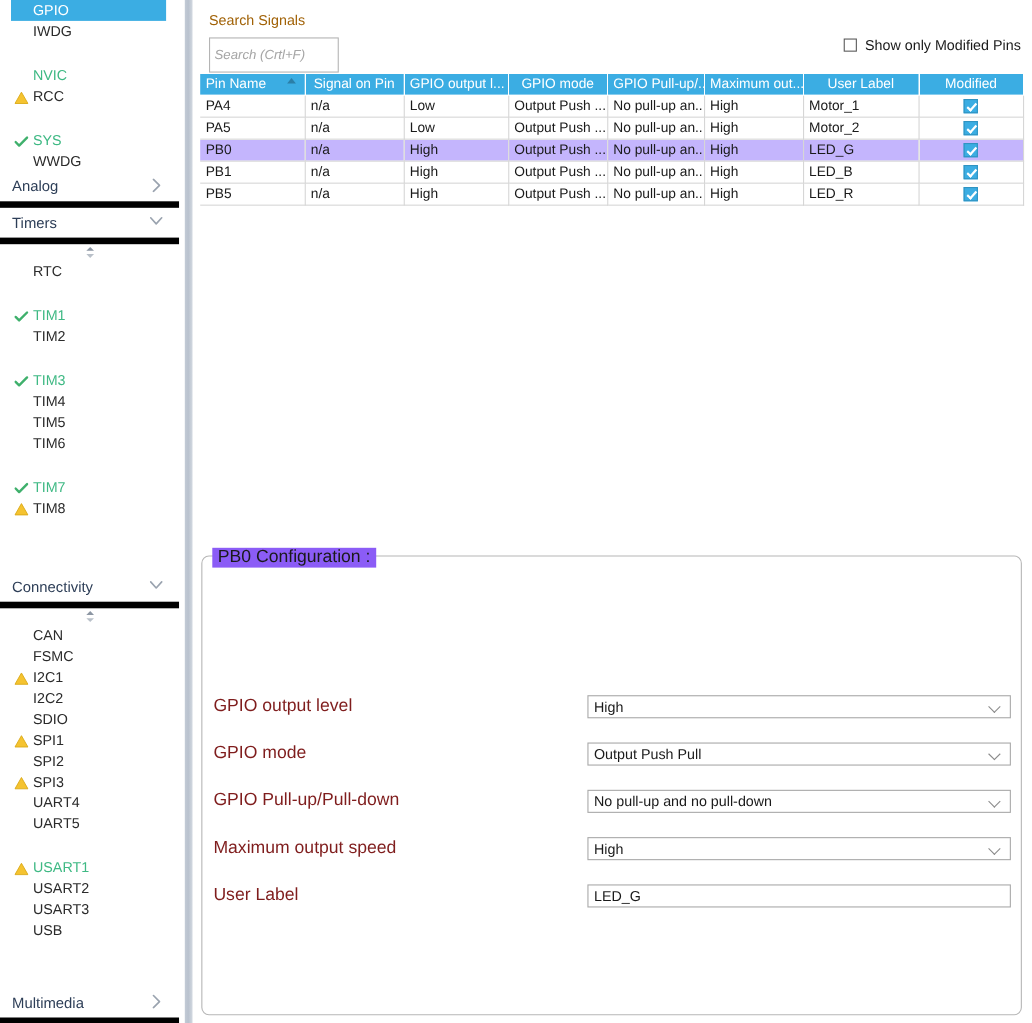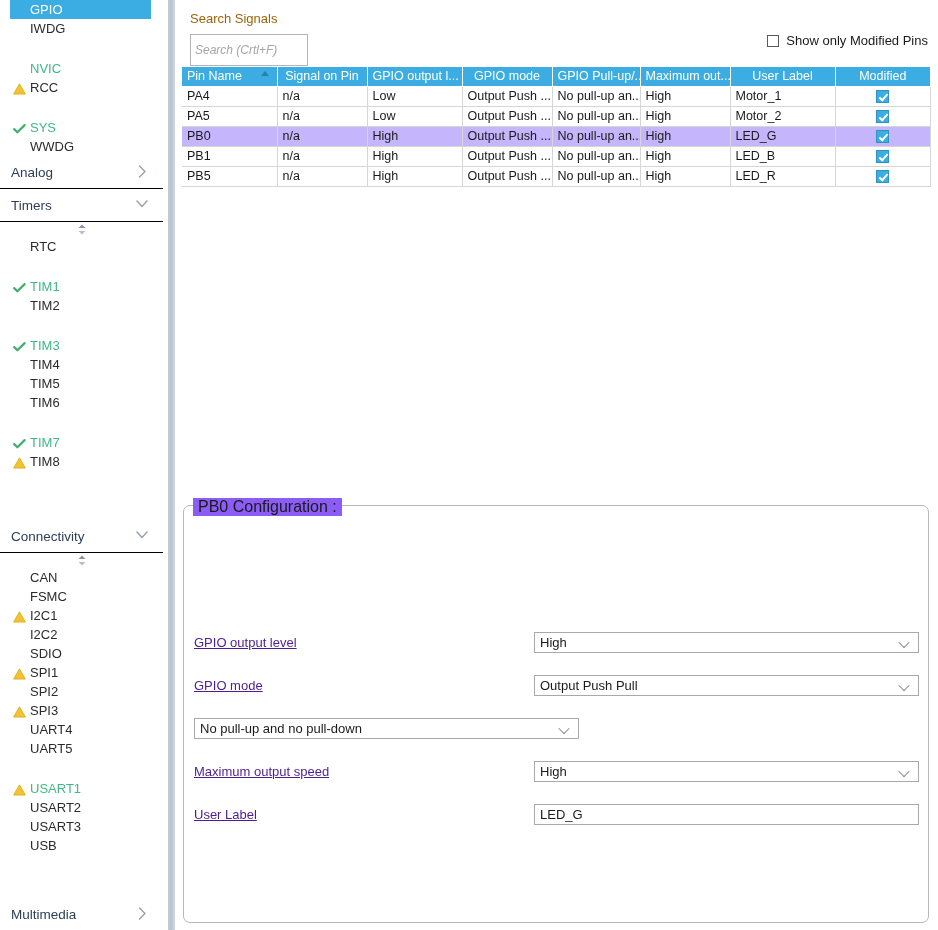--- a/index.html
+++ b/index.html
@@ -47,21 +47,21 @@
     width: 13px; height: 13px;
     display: block;
   }
 
   .sec-header {
     height: 33px;
     display: flex;
     align-items: center;
     justify-content: space-between;
     padding: 0 14px 0 11px;
-    border-bottom: 1px solid #000000;
+    border-bottom: 6px solid #000000;
     color: #2d3e57;
     font-size: 13.5px;
     background: #ffffff;
   }
   .sec-header .chev { color: #9aa3af; font-size: 13px; line-height: 1; }
   .scroll-nub {
     height: 15px;
     display: flex; align-items: center; justify-content: center;
     color: #8c96a3;
   }
@@ -202,23 +202,22 @@
   .form-row {
     position: absolute;
     left: 10px;
     width: 726px;
     height: 22px;
     display: flex;
     align-items: center;
   }
   .form-label {
     width: 340px;
-    font-size: 13px;
-    color: #4c1d95;
-    text-decoration: underline;
+    font-size: 16px;
+    color: #7f1d1d;
   }
   .field {
     width: 385px; height: 21px;
     border: 1px solid #a9a9a9;
     background: #ffffff;
     position: relative;
     display: flex;
     align-items: center;
     padding: 0 5px;
     font-size: 13px;
@@ -451,20 +450,21 @@
             </span>
           </div>
           <div class="form-row" style="top:168px">
             <span class="form-label">GPIO mode</span>
             <span class="field">
               <span>Output Push Pull</span>
               <span class="dd-arrow"></span>
             </span>
           </div>
           <div class="form-row" style="top:211px">
+            <span class="form-label">GPIO Pull-up/Pull-down</span>
             <span class="field">
               <span>No pull-up and no pull-down</span>
               <span class="dd-arrow"></span>
             </span>
           </div>
           <div class="form-row" style="top:254px">
             <span class="form-label">Maximum output speed</span>
             <span class="field">
               <span>High</span>
               <span class="dd-arrow"></span>

